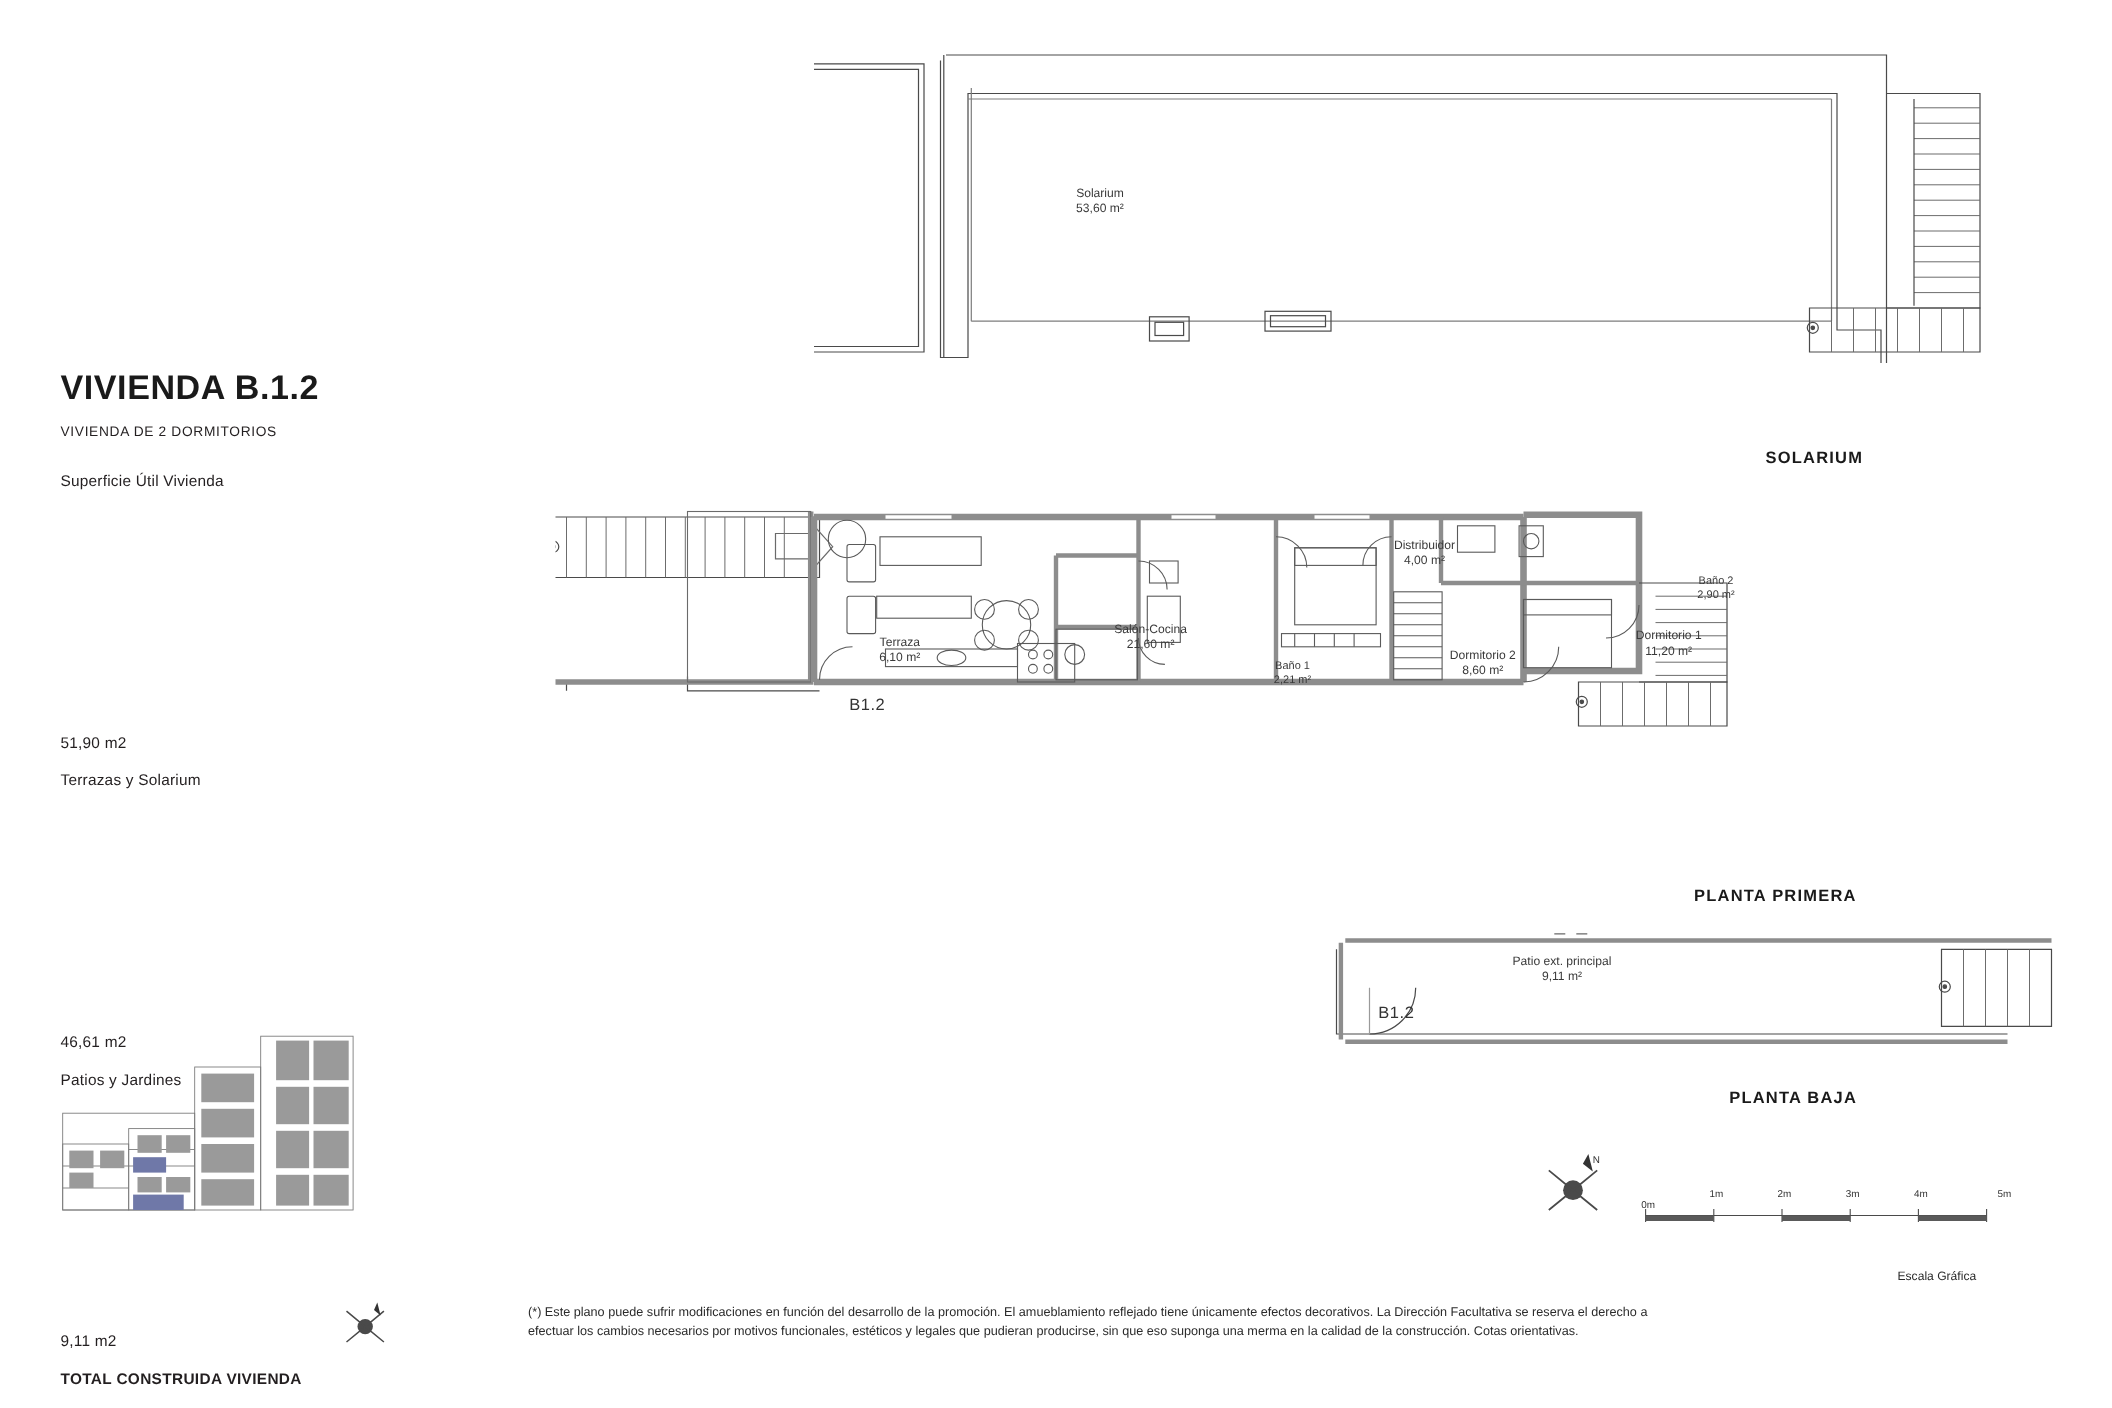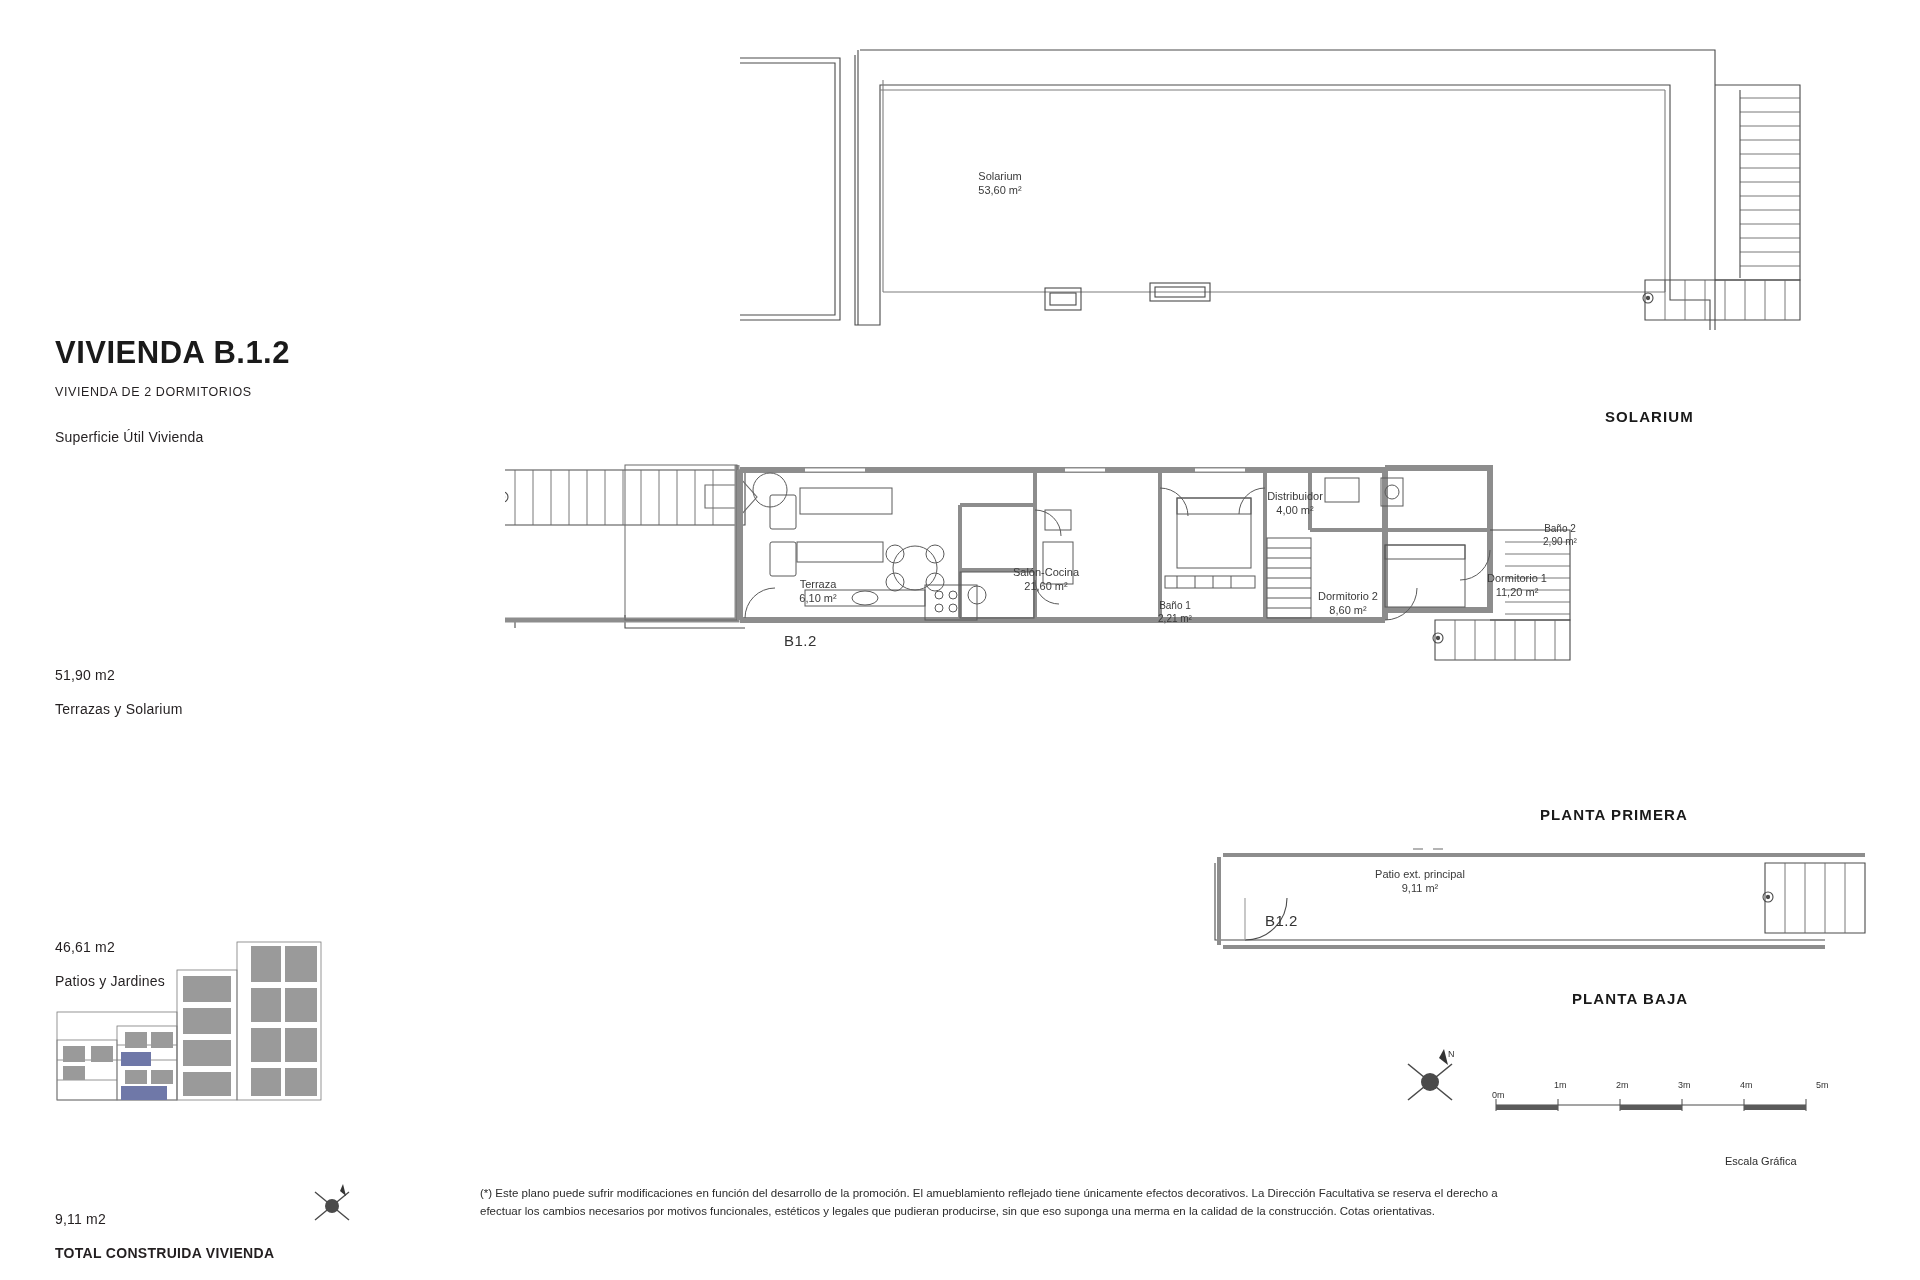--- a/index.html
+++ b/index.html
@@ -76,21 +76,20 @@
     font-weight: bold;
     letter-spacing: 1.1px;
     color: #1a1a1a;
     white-space: nowrap;
   }
   .unit-tag {
     position: absolute;
     font-size: 15px;
     color: #333;
     letter-spacing: 0.5px;
-    margin-left: 12px;
   }
 
   
   #disclaimer {
     position: absolute;
     left: 480px;
     top: 1185px;
     width: 1340px;
     font-size: 11.5px;
     line-height: 1.55;

